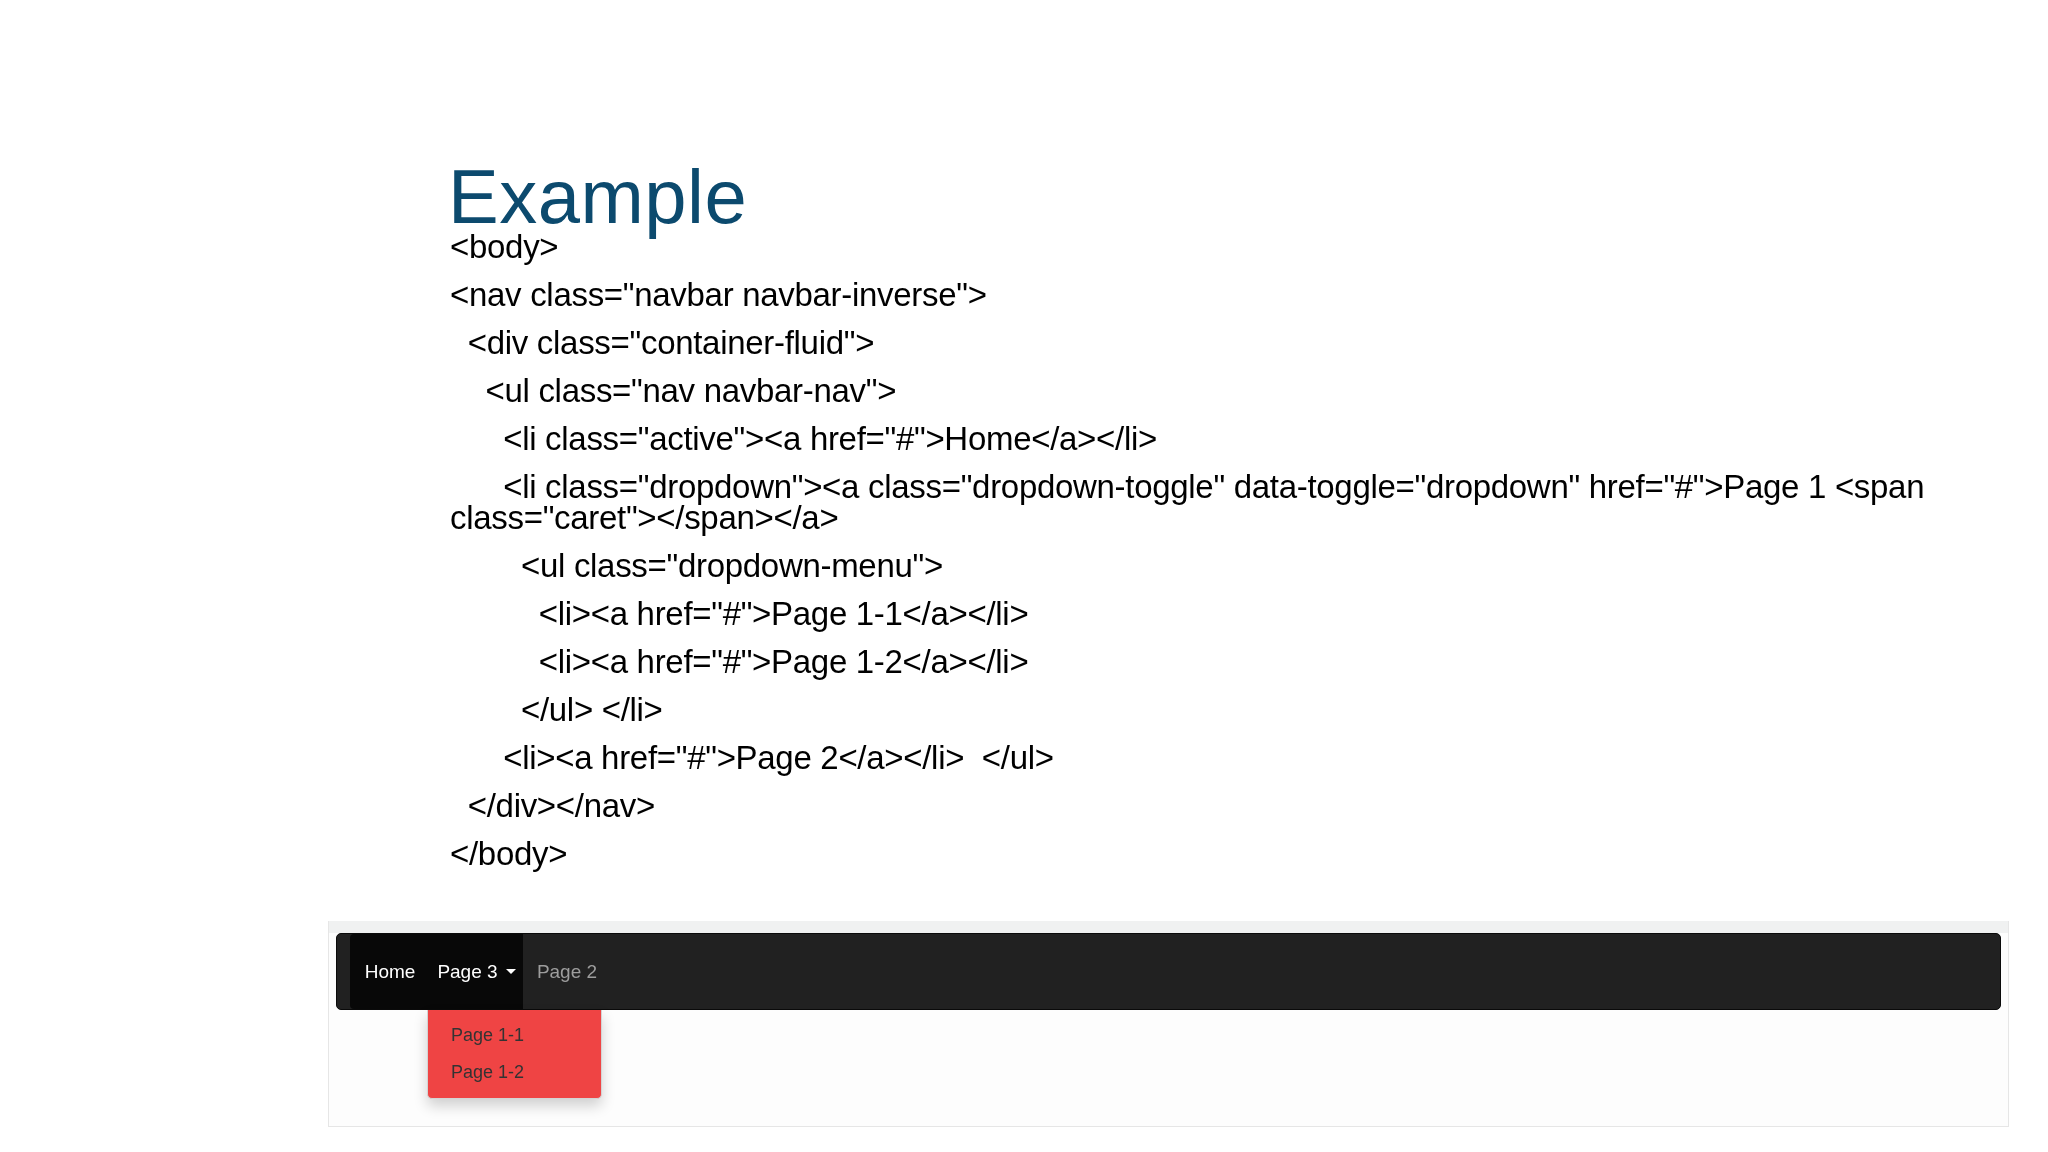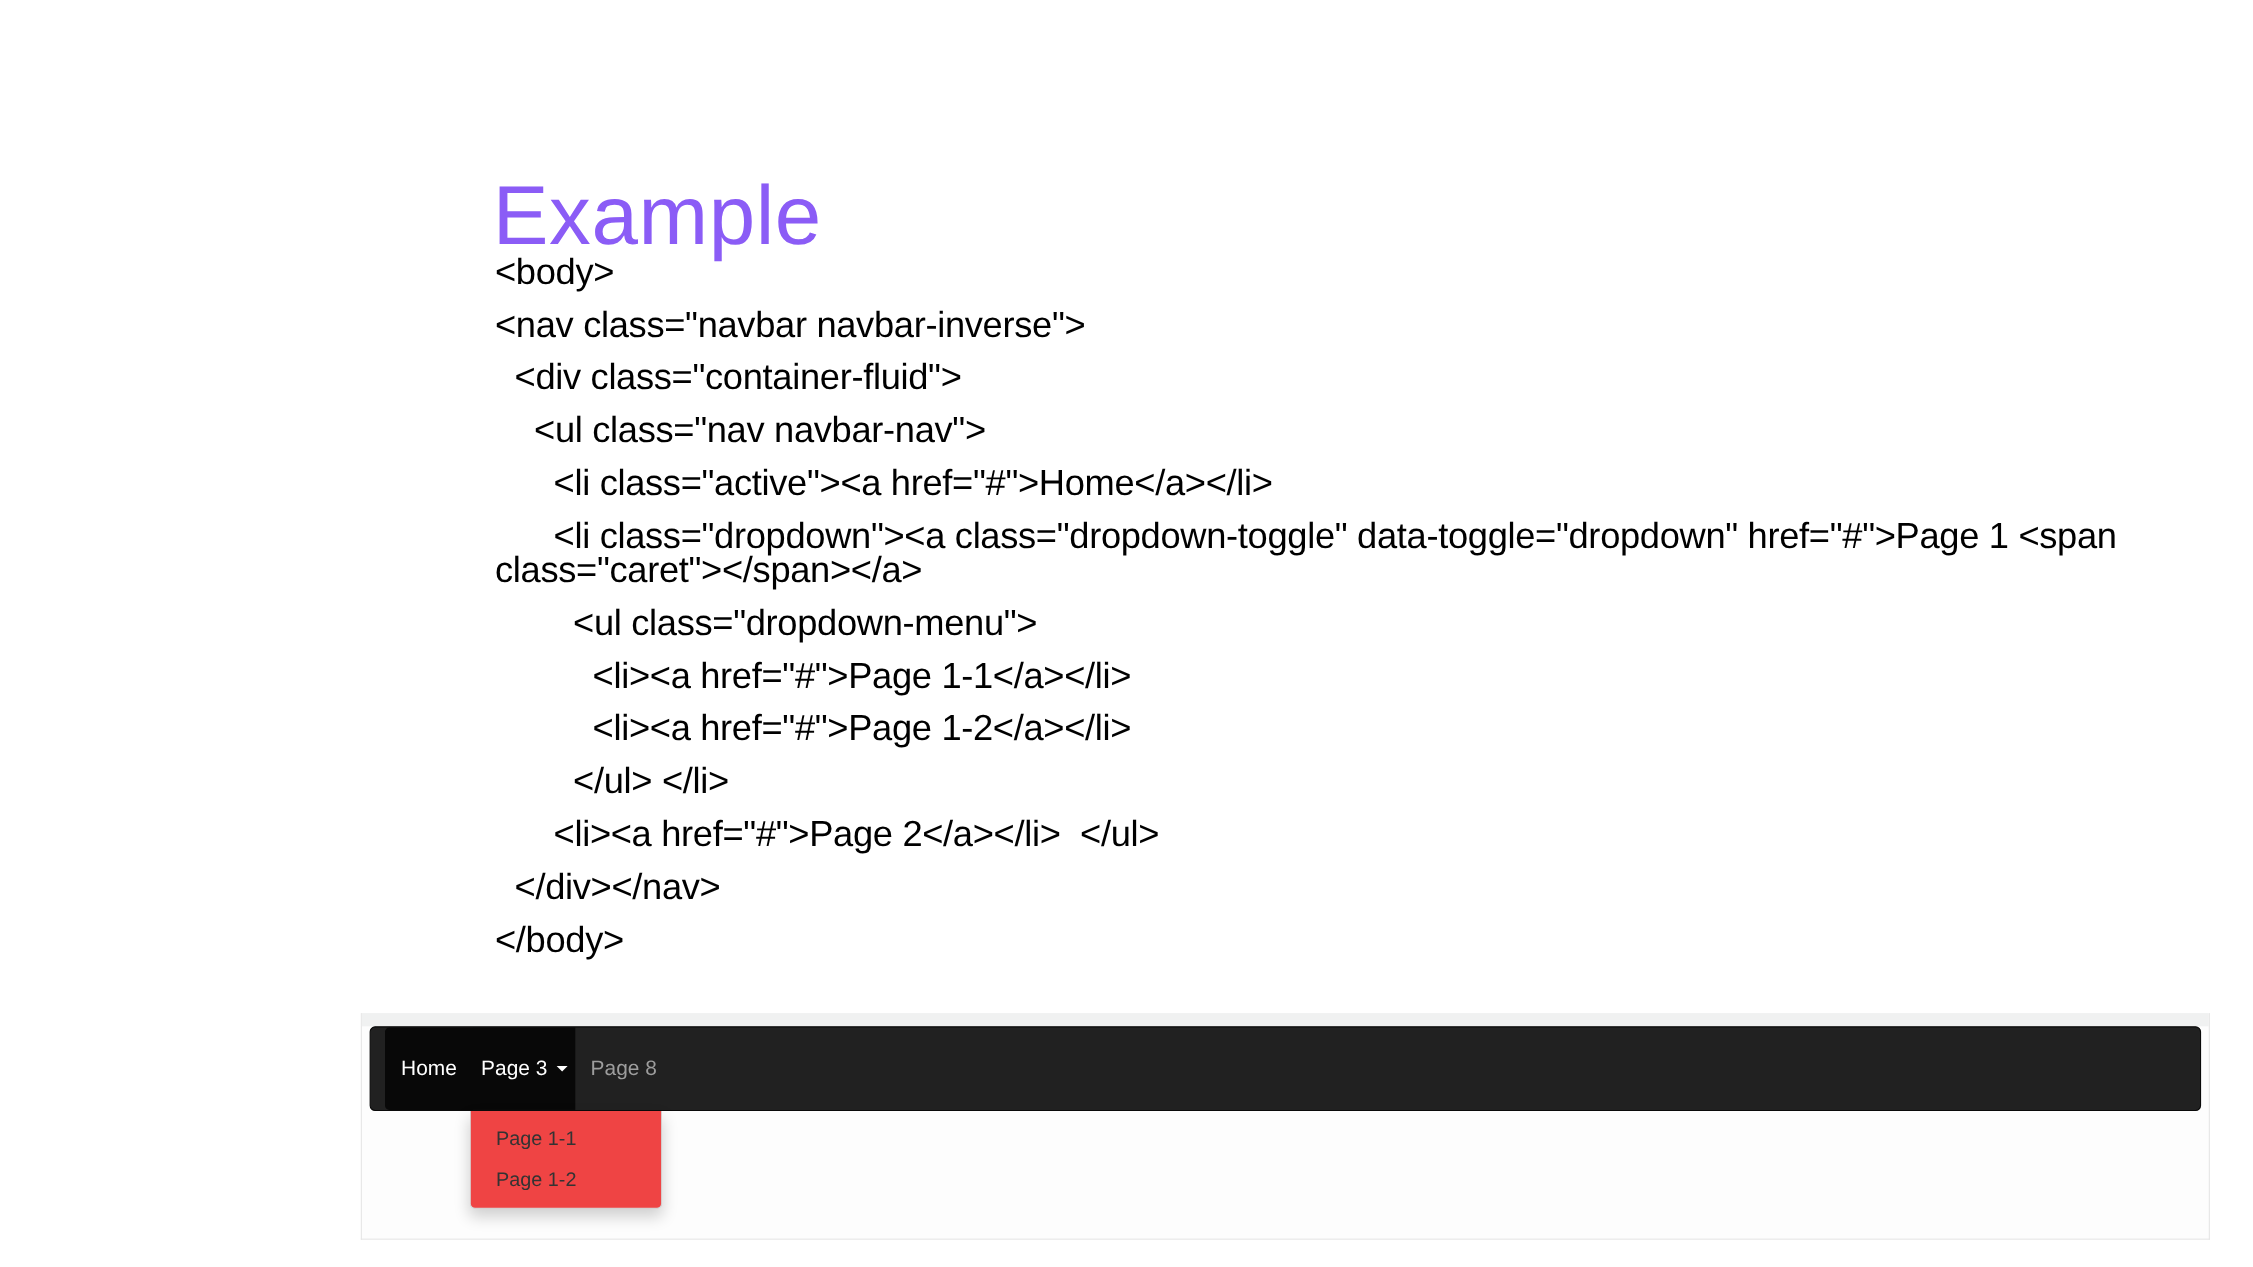--- a/index.html
+++ b/index.html
@@ -4,21 +4,21 @@
 <style>
   html,body{margin:0;padding:0;}
   body{
     width:2048px;height:1152px;position:relative;overflow:hidden;
     background:#ffffff;
     font-family:"Liberation Sans", sans-serif;
   }
   
   .slide-title{
     position:absolute;left:448px;top:106px;
-    font-size:76px;font-weight:400;color:#8b5cf6;
+    font-size:76px;font-weight:400;color:#0c4a6e;
     letter-spacing:0.5px;line-height:1.05;
   }
   .code-block{
     position:absolute;left:450px;top:231px;width:1560px;
     color:#000000;
   }
   .code-line{
     font-size:33px;line-height:31px;font-weight:400;
     letter-spacing:-0.3px;
     white-space:pre-wrap;
@@ -104,21 +104,21 @@
 
   <nav class="navbar">
     <div class="nav-item nav-home active">
       <span>Home</span>
     </div>
     <div class="nav-item nav-page1 open">
       <span>Page 3</span>
       <span class="caret-icon"></span>
     </div>
     <div class="nav-item nav-page2 default">
-      <span>Page 8</span>
+      <span>Page 2</span>
     </div>
   </nav>
 
   <div class="dropdown-menu">
     <div class="dropdown-item">Page 1-1</div>
     <div class="dropdown-item">Page 1-2</div>
   </div>
 </div>
 
 </body></html>

